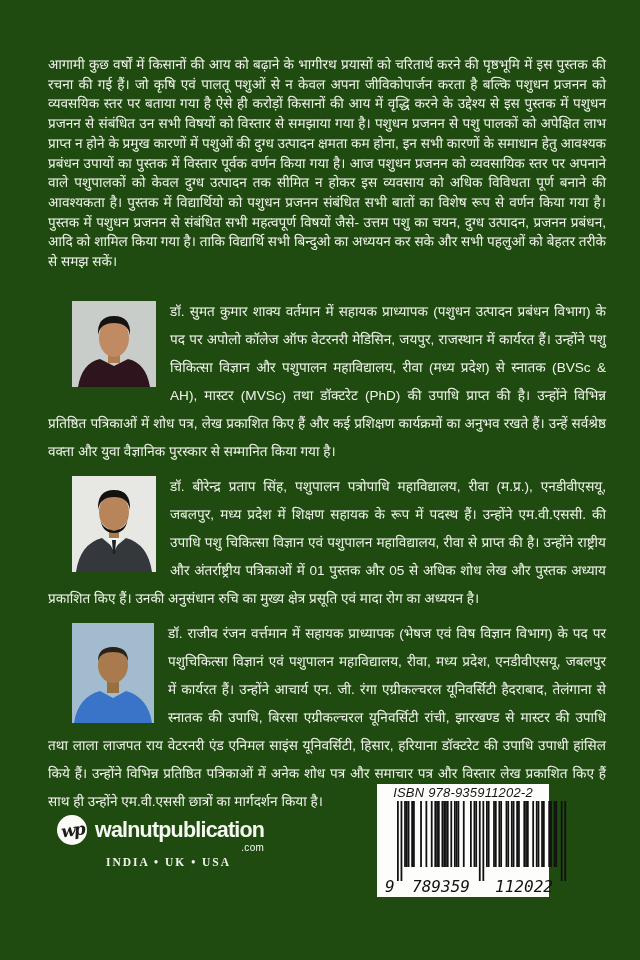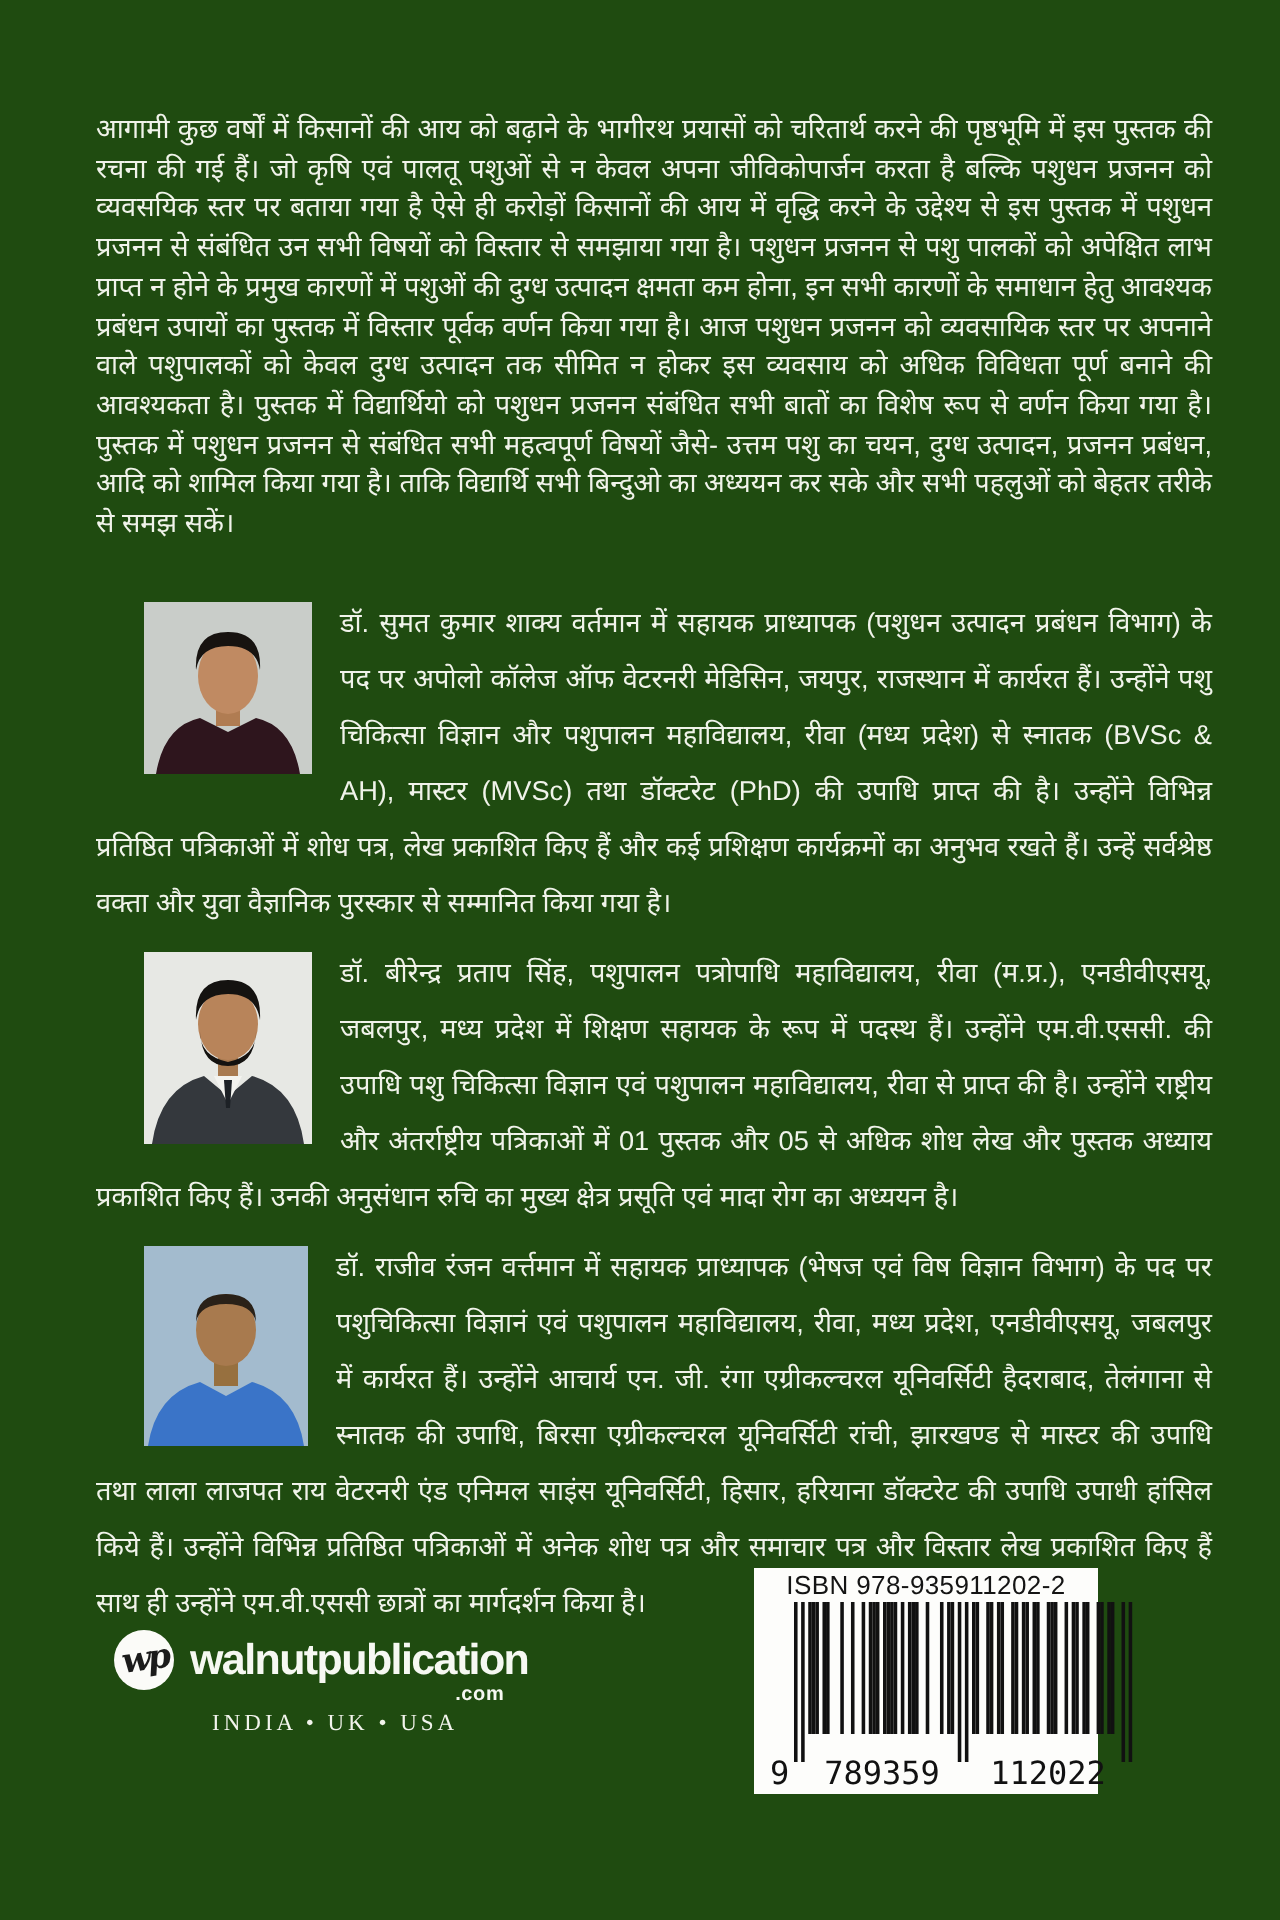--- a/index.html
+++ b/index.html
@@ -55,37 +55,38 @@
     letter-spacing:-2px;
   }
   .wordmark-wrap{position:relative;margin-left:8px;}
   .wordmark{
     font-size:21.5px;font-weight:bold;
     letter-spacing:-0.8px;color:#f6f8f2;
     white-space:nowrap;
     margin-top:48px;
   }
   .domain{
-    position:absolute;right:12px;bottom:-10px;
-    font-size:10px;font-weight:bold;color:#f6f8f2;
+    position:absolute;right:0;bottom:-10px;
+    font-size:10px;font-weight:normal;color:#f6f8f2;
     letter-spacing:0.3px;
   }
   .countries{
     margin:11px 0 0 49px;
     font-family:"Liberation Serif","DejaVu Serif",serif;
-    font-weight:normal;
+    font-weight:bold;
     font-size:11.5px;letter-spacing:2px;
     color:#f2f4ec;white-space:nowrap;
   }
   .barcode-box{
     position:absolute;left:377px;top:784px;
     width:172px;height:113px;
     background:#fdfdfb;
     box-sizing:border-box;
     padding:1px 8px 0 8px;
+    font-style:italic;
   }
   .isbn-label{
     font-size:13px;color:#141414;
     text-align:center;
     font-family:"Liberation Sans","DejaVu Sans",sans-serif;
     letter-spacing:0.2px;
     line-height:16px;
     white-space:nowrap;
   }
   .ean-digits{

